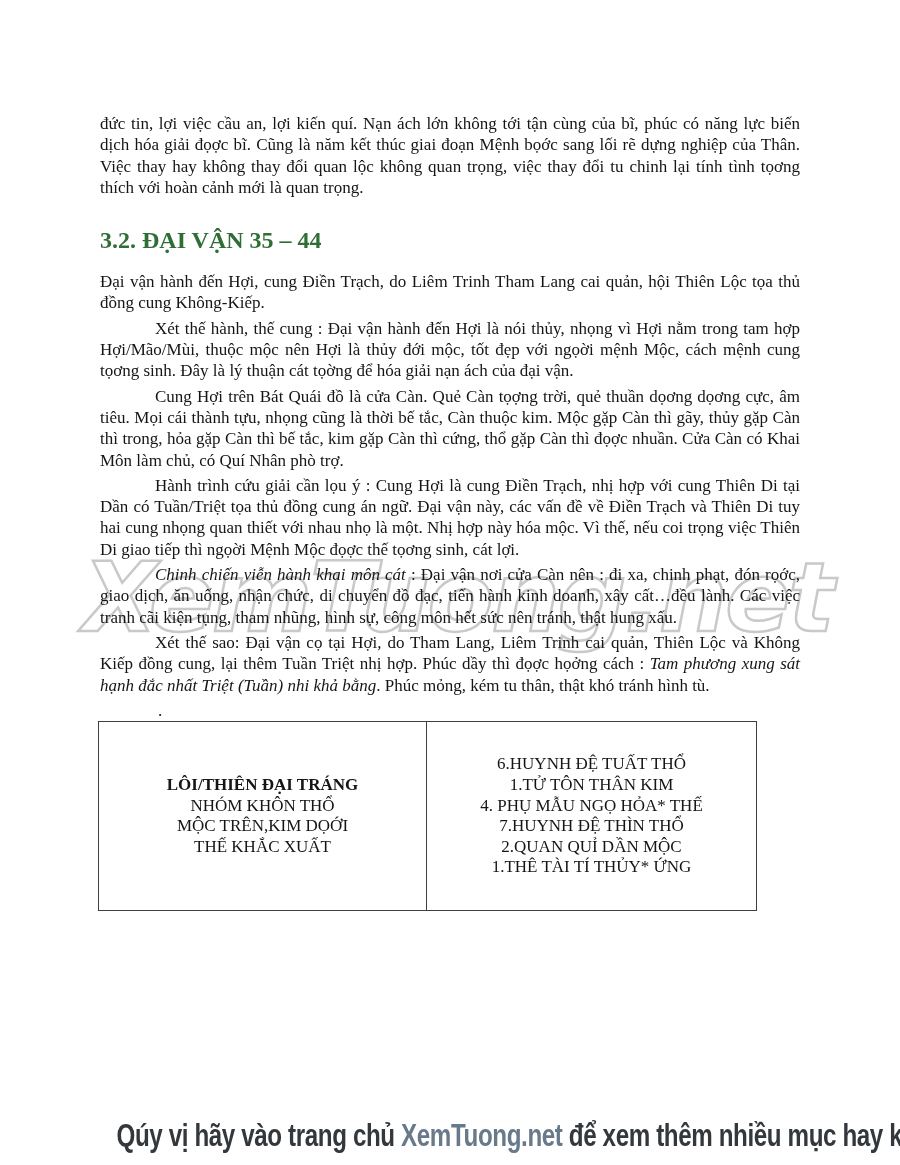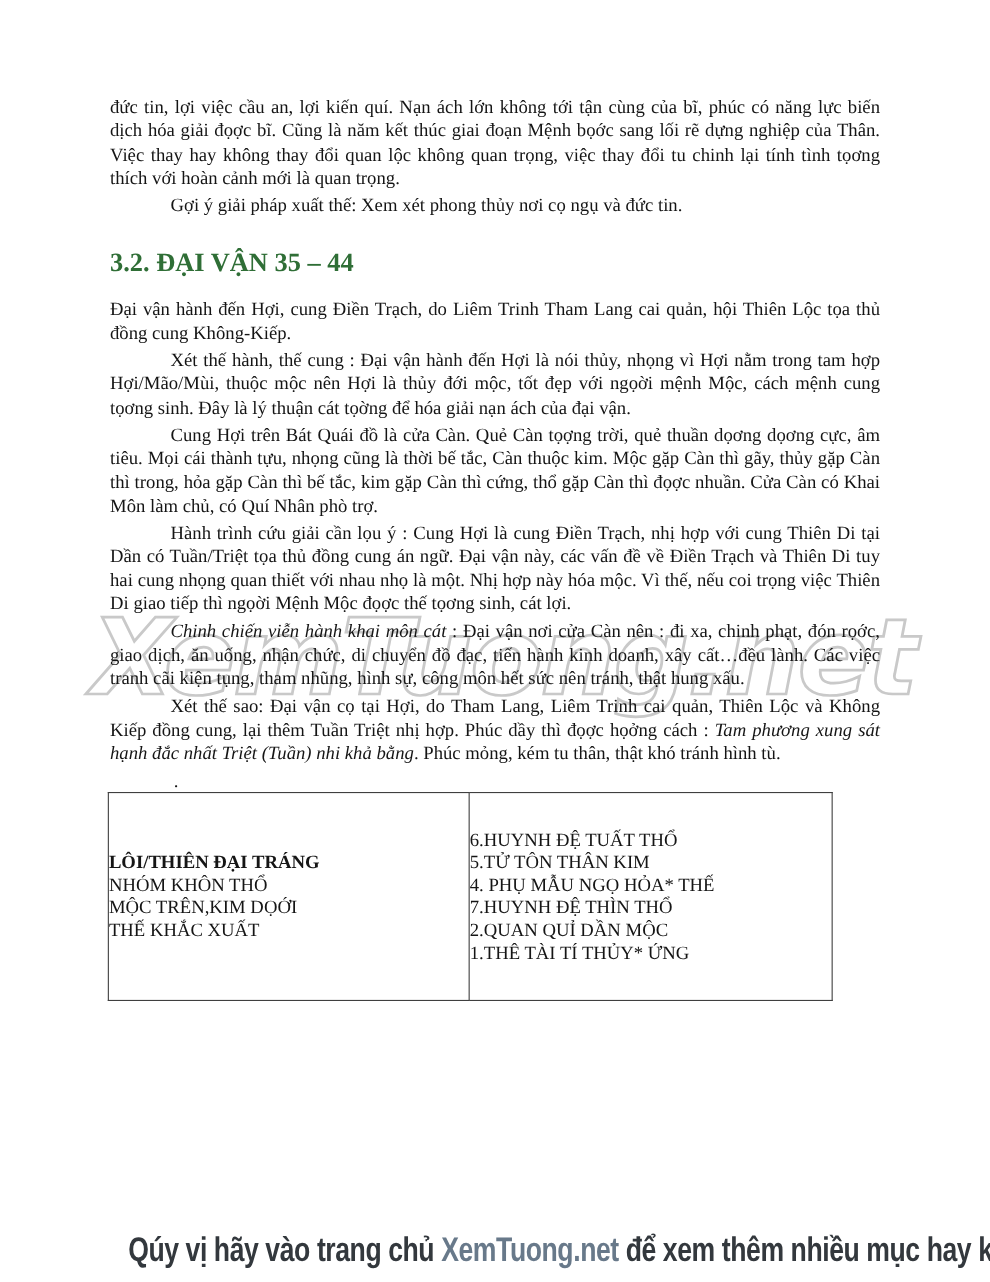--- a/index.html
+++ b/index.html
@@ -19,21 +19,21 @@
     font-weight:bold;
     font-style:italic;
     font-size:96px;
     letter-spacing:-2px;
     white-space:nowrap;
     color:transparent;
     -webkit-text-stroke:2.5px #c9c9c9;
   }
   .content {
     position:absolute;
-    left:100px; top:87px;
+    left:100px; top:113px;
     width:700px;
     z-index:1;
   }
   .para {
     margin:0 0 4px 0;
     font-size:17px;
     line-height:21.3px;
     text-align:justify;
     color:#151515;
   }
@@ -54,21 +54,21 @@
   }
   .hexagram-table {
     margin:0 0 0 -2px;
     width:656px; height:190px;
     border-collapse:collapse;
     table-layout:fixed;
   }
   .hexagram-table td {
     border:1px solid #3f3f3f;
     vertical-align:middle;
-    text-align:left;
+    text-align:center;
     padding:0;
     font-size:17px;
     line-height:20.6px;
   }
   .cell-left  { width:327px; }
   .cell-right { width:329px; }
   .cell-title { font-weight:bold; }
   .footer {
     position:absolute;
     top:1116px; left:0; width:900px;
@@ -93,21 +93,20 @@
 <body>
 
 <div class="page">
 
   <div class="watermark">XemTuong.net</div>
 
   <div class="content">
 
     <p class="para">đức tin, lợi việc cầu an, lợi kiến quí. Nạn ách lớn không tới tận cùng của bĩ, phúc có năng lực biến dịch hóa giải đọợc bĩ. Cũng là năm kết thúc giai đoạn Mệnh bọớc sang lối rẽ dựng nghiệp của Thân. Việc thay hay không thay đổi quan lộc không quan trọng, việc thay đổi tu chinh lại tính tình tọơng thích với hoàn cảnh mới là quan trọng.</p>
 
-    <p class="para indent">Gợi ý giải pháp xuất thế: Xem xét phong thủy nơi cọ ngụ và đức tin.</p>
 
     <h2 class="heading">3.2. ĐẠI VẬN 35 – 44</h2>
 
     <p class="para">Đại vận hành đến Hợi, cung Điền Trạch, do Liêm Trinh Tham Lang cai quản, hội Thiên Lộc tọa thủ đồng cung Không-Kiếp.</p>
 
     <p class="para indent">Xét thế hành, thế cung : Đại vận hành đến Hợi là nói thủy, nhọng vì Hợi nằm trong tam hợp Hợi/Mão/Mùi, thuộc mộc nên Hợi là thủy đới mộc, tốt đẹp với ngọời mệnh Mộc, cách mệnh cung tọơng sinh. Đây là lý thuận cát tọờng để hóa giải nạn ách của đại vận.</p>
 
     <p class="para indent">Cung Hợi trên Bát Quái đồ là cửa Càn. Quẻ Càn tọợng trời, quẻ thuần dọơng dọơng cực, âm tiêu. Mọi cái thành tựu, nhọng cũng là thời bế tắc, Càn thuộc kim. Mộc gặp Càn thì gãy, thủy gặp Càn thì trong, hỏa gặp Càn thì bế tắc, kim gặp Càn thì cứng, thổ gặp Càn thì đọợc nhuần. Cửa Càn có Khai Môn làm chủ, có Quí Nhân phò trợ.</p>
 
     <p class="para indent">Hành trình cứu giải cần lọu ý : Cung Hợi là cung Điền Trạch, nhị hợp với cung Thiên Di tại Dần có Tuần/Triệt tọa thủ đồng cung án ngữ. Đại vận này, các vấn đề về Điền Trạch và Thiên Di tuy hai cung nhọng quan thiết với nhau nhọ là một. Nhị hợp này hóa mộc. Vì thế, nếu coi trọng việc Thiên Di giao tiếp thì ngọời Mệnh Mộc đọợc thế tọơng sinh, cát lợi.</p>
@@ -123,21 +122,21 @@
       <tbody>
           <tr>
         <td class="cell-left">
           <div class="cell-title">LÔI/THIÊN ĐẠI TRÁNG</div>
           <div>NHÓM KHÔN THỔ</div>
           <div>MỘC TRÊN,KIM DỌỚI</div>
           <div>THẾ KHẮC XUẤT</div>
         </td>
         <td class="cell-right">
           <div>6.HUYNH ĐỆ TUẤT THỔ</div>
-          <div>5.TỬ TÔN THÂN KIM</div>
+          <div>1.TỬ TÔN THÂN KIM</div>
           <div>4. PHỤ MẪU NGỌ HỎA* THẾ</div>
           <div>7.HUYNH ĐỆ THÌN THỔ</div>
           <div>2.QUAN QUỈ DẦN MỘC</div>
           <div>1.THÊ TÀI TÍ THỦY* ỨNG</div>
         </td>
       </tr>
     </tbody>
       </table>
 
   </div>

